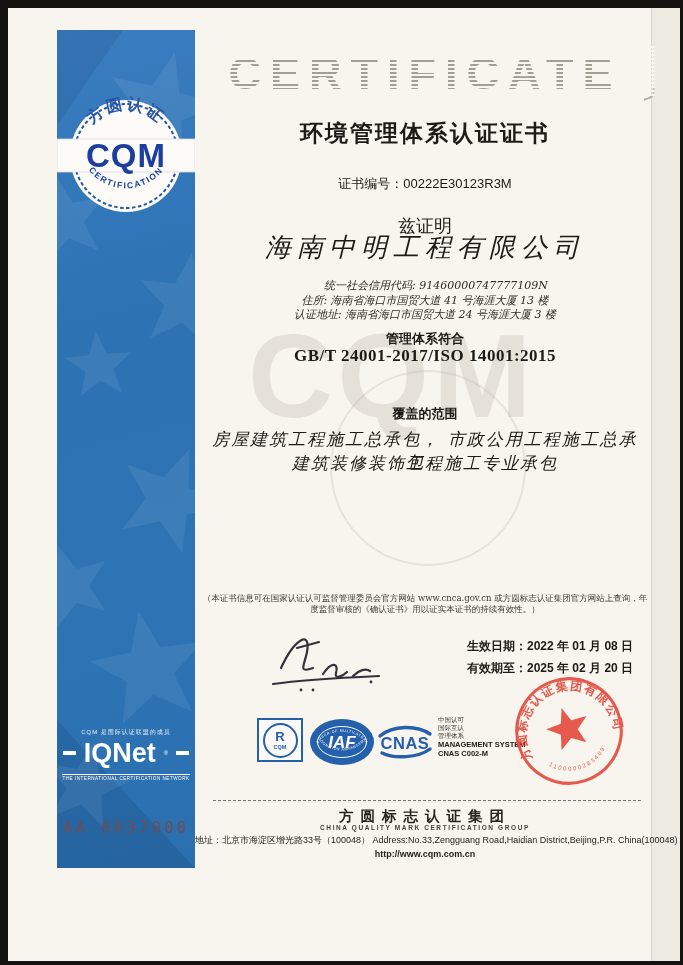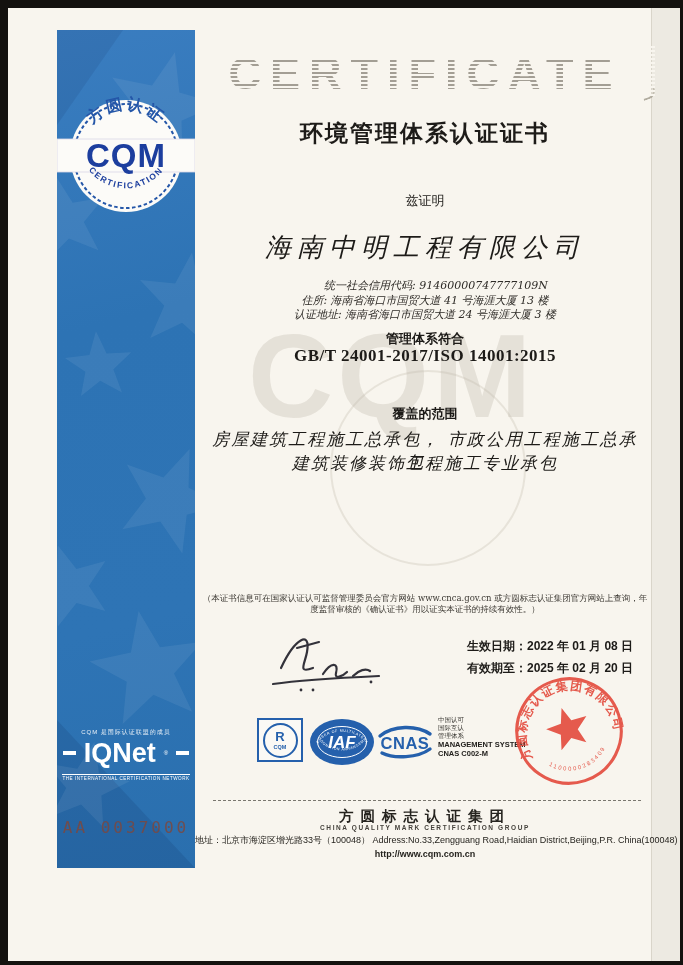--- a/index.html
+++ b/index.html
@@ -27,21 +27,21 @@
   .wm-circle{position:absolute;left:322px;top:362px;width:192px;height:192px;border:2px solid rgba(186,179,165,.28);border-radius:50%;z-index:0;}
 
   
   .content{position:absolute;left:187px;top:0;width:460px;height:787px;z-index:1;}
   .cline{position:absolute;left:0;width:100%;text-align:center;color:#1d1b18;}
 
   .cert-word{top:40px;font-size:45px;font-weight:bold;letter-spacing:9px;color:#a39e94;font-family:"Liberation Sans",sans-serif;}
   .cert-stripes{position:absolute;left:0;top:38px;width:100%;height:52px;background:repeating-linear-gradient(0deg,rgba(248,245,238,0) 0 2px,#f8f5ee 2px 4px);pointer-events:none;}
   .title-cn{top:110px;font-size:23px;font-weight:bold;letter-spacing:2px;}
   .cert-no{top:167px;font-size:13px;}
-  .attest{top:184px;font-size:13px;}
+  .attest{top:206px;font-size:18px;}
   .company{top:222px;font-size:26px;letter-spacing:6px;font-family:"DejaVu Serif","Liberation Serif",serif;font-style:italic;}
   .detail{font-size:11px;font-style:italic;font-family:"DejaVu Serif","Liberation Serif",serif;color:#2e2b27;}
   .credit{top:270px;padding-left:11px;} .addr1{top:285px;} .addr2{top:299px;}
   .conform{top:322px;font-size:13px;font-weight:bold;font-family:Liberation Serif, serif;}
   .standard{top:338px;font-size:17px;font-weight:bold;font-family:"Liberation Serif",serif;letter-spacing:.5px;}
   .scope-label{top:397px;font-size:13px;font-weight:bold;}
   .scope1{top:420px;} .scope2{top:444px;}
   .scope{font-size:17px;font-style:italic;letter-spacing:2px;font-family:"DejaVu Serif","Liberation Serif",serif;}
   .fine{top:585px;font-size:8.5px;line-height:10.5px;color:#3c3933;font-family:"DejaVu Serif","Liberation Serif",serif;}
   .fine .inner{display:inline-block;width:445px;}
@@ -128,20 +128,21 @@
 
       <div class="serial">AA 0037000</div>
     </div>
 
     <div class="content">
 
       <div class="cline cert-word">CERTIFICATE</div>
       <div class="cert-stripes"></div>
 
       <div class="cline title-cn">环境管理体系认证证书</div>
+      <div class="cline cert-no">证书编号：00222E30123R3M</div>
       <div class="cline attest">兹证明</div>
       <div class="cline company">海南中明工程有限公司</div>
 
       <div class="cline detail credit">统一社会信用代码: 91460000747777109N</div>
       <div class="cline detail addr1">住所: 海南省海口市国贸大道 41 号海涯大厦 13 楼</div>
       <div class="cline detail addr2">认证地址: 海南省海口市国贸大道 24 号海涯大厦 3 楼</div>
 
       <div class="cline conform">管理体系符合</div>
       <div class="cline standard">GB/T 24001-2017/ISO 14001:2015</div>
 

